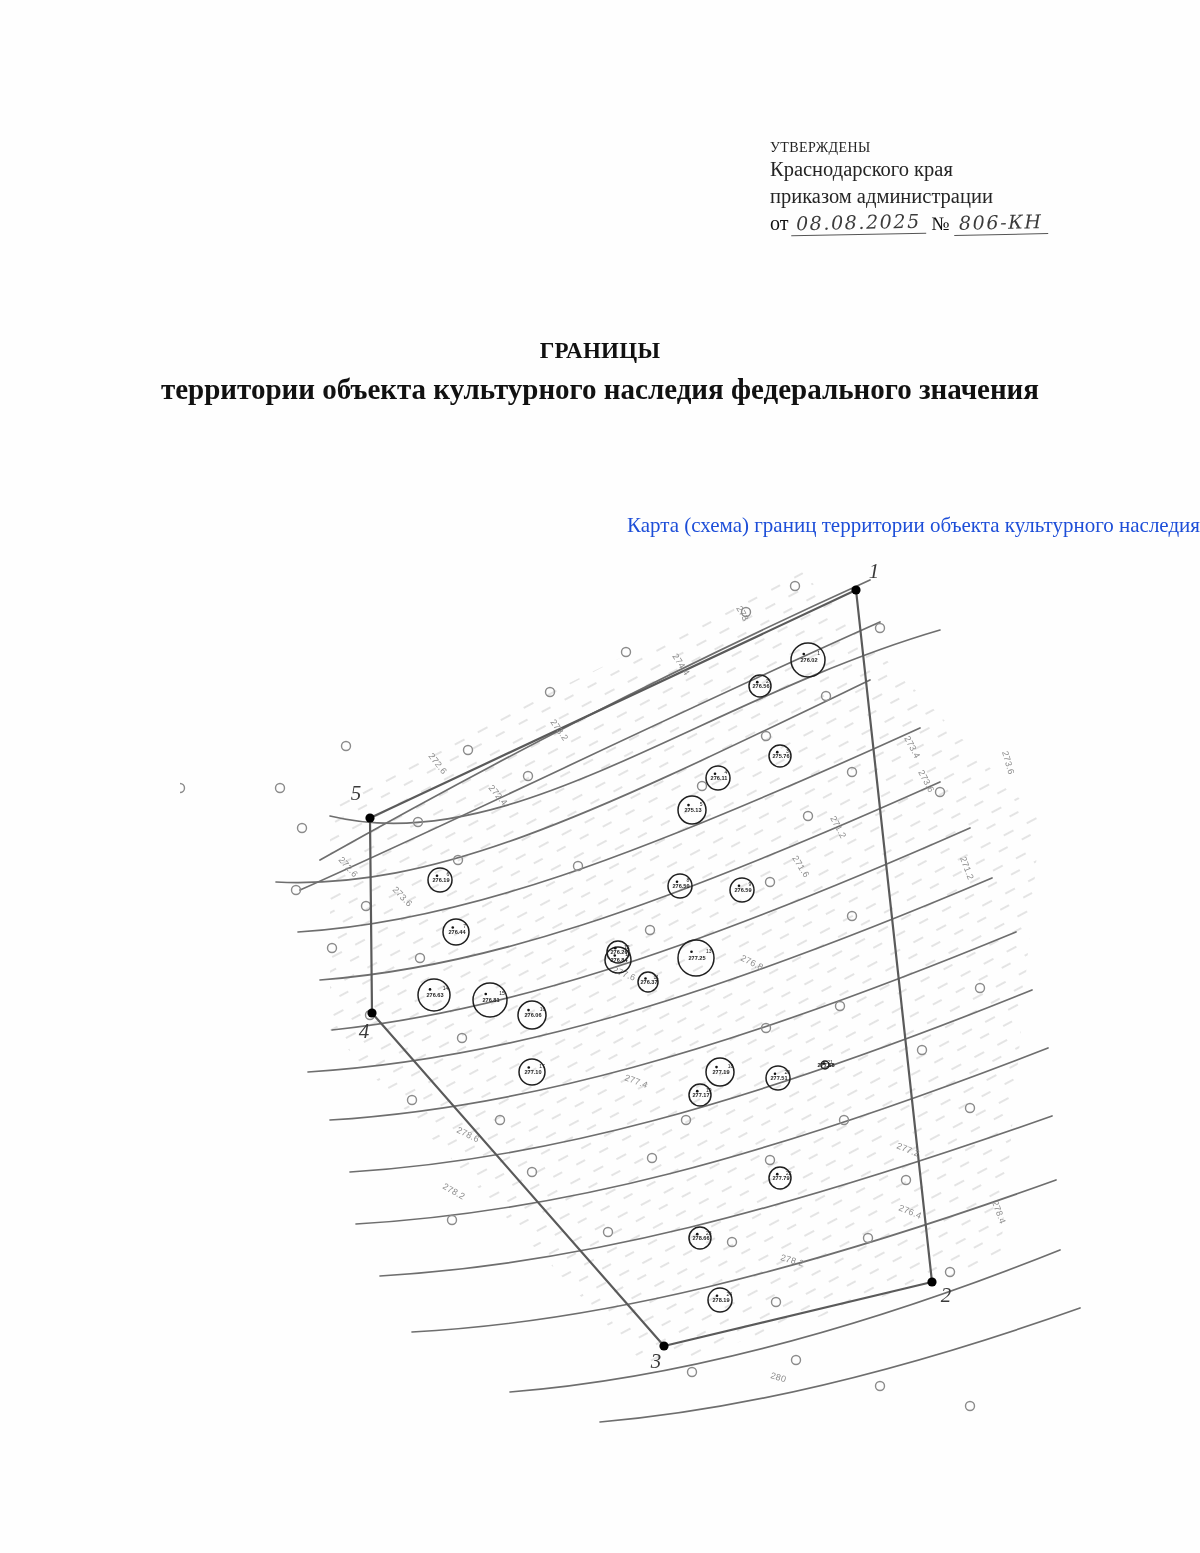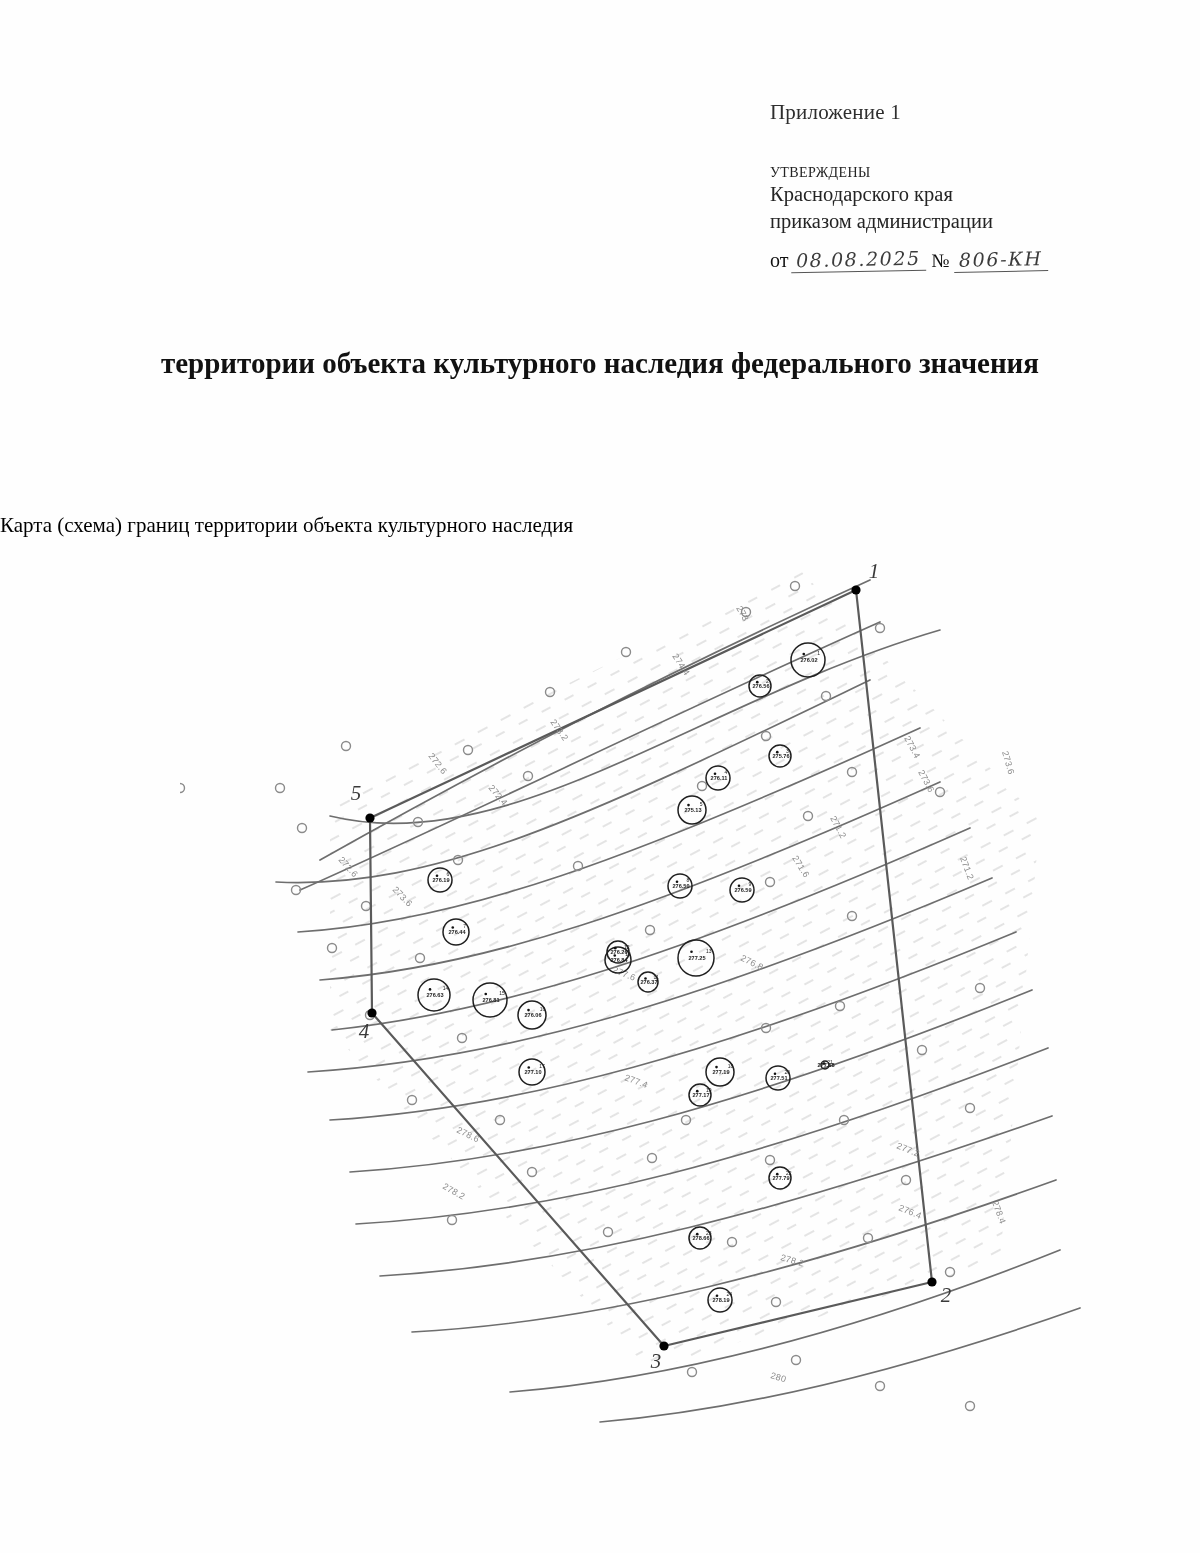--- a/index.html
+++ b/index.html
@@ -9,64 +9,64 @@
     font-family:"Liberation Serif", serif;color:#111;
     -webkit-font-smoothing:antialiased;
   }
   .page{position:absolute;inset:0;background:#fefefe;}
 
   
   .hdr{position:absolute;left:770px;top:100px;width:400px;}
   .hdr .appendix{font-size:21px;letter-spacing:.2px;color:#2e2e2e;}
   .hdr .approved{margin-top:40px;font-size:14px;letter-spacing:.4px;color:#242424;}
   .hdr .ln{font-size:20.5px;line-height:1.33;color:#242424;}
-  .signrow{display:flex;align-items:flex-end;gap:3px;margin-top:12px;font-size:20px;}
+  .signrow{display:flex;align-items:flex-end;gap:3px;margin-top:0;font-size:20px;}
   .hw{
     font-family:"DejaVu Serif", serif;
     font-style:italic;color:#3b3b3b;font-size:19px;
     border-bottom:1.3px solid #555;padding:0 5px 1px 5px;
     letter-spacing:1.6px;transform:rotate(-1.1deg);
     white-space:nowrap;
   }
   .numsym{font-size:19px;padding:0 2px;}
 
   
   .title{position:absolute;left:0;right:0;top:338px;text-align:center;}
   .title .main{font-weight:bold;font-size:23px;letter-spacing:.3px;}
   .title .sub{font-weight:bold;font-size:29px;line-height:1.39;margin-top:5px;}
   .title .sub div{white-space:nowrap;}
-  .caption{position:absolute;left:0;right:0;top:513px;text-align:left;font-size:21px;color:#000000;}
+  .caption{position:absolute;left:0;right:0;top:513px;text-align:right;font-size:21px;color:#1d4ed8;}
 
   
   .map{position:absolute;left:180px;top:560px;width:1000px;height:880px;}
   .map svg{display:block;width:100%;height:100%;}
   .vlabel{font-family:"Liberation Serif",serif;font-size:21px;fill:#3a3a3a;font-style:italic;}
   .clabel{font-family:"Liberation Sans",sans-serif;font-size:9px;fill:#8d8d8d;letter-spacing:.3px;}
   .mlabel{font-family:"Liberation Sans",sans-serif;font-size:5.6px;fill:#1b1b1b;font-weight:bold;}
   .mnum{font-family:"Liberation Sans",sans-serif;font-size:5px;fill:#1b1b1b;}
 </style>
 </head>
 <body>
 
 <div class="page">
 
   <div class="hdr">
-    <div class="appendix">Приложение 1</div>
     <div class="approved">УТВЕРЖДЕНЫ</div>
     <div class="ln">Краснодарского края</div>
     <div class="ln">приказом администрации</div>
     <div class="signrow">
       <span>от</span>
       <span class="hw">08.08.2025</span>
       <span class="numsym">№</span>
       <span class="hw">806-КН</span>
     </div>
   </div>
 
   <div class="title">
+    <div class="main">ГРАНИЦЫ</div>
     <div class="sub">
       <div>территории объекта культурного наследия федерального значения</div>
     </div>
   </div>
 
   <div class="caption">Карта (схема) границ территории объекта культурного наследия</div>
 
   <div class="map">
     <svg viewBox="0 0 1000 880" xmlns="http://www.w3.org/2000/svg">
       <defs>

